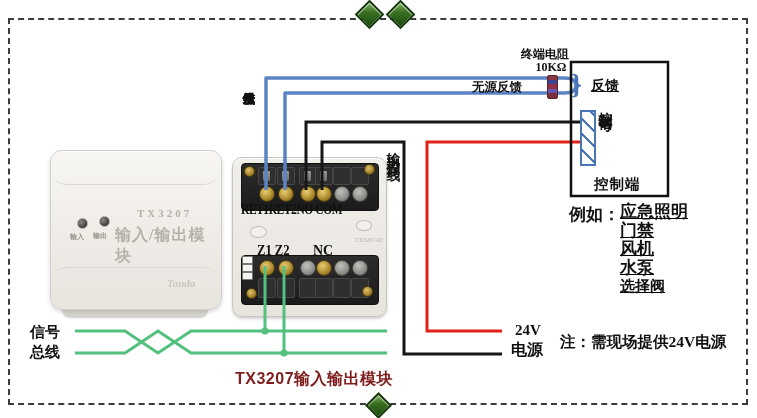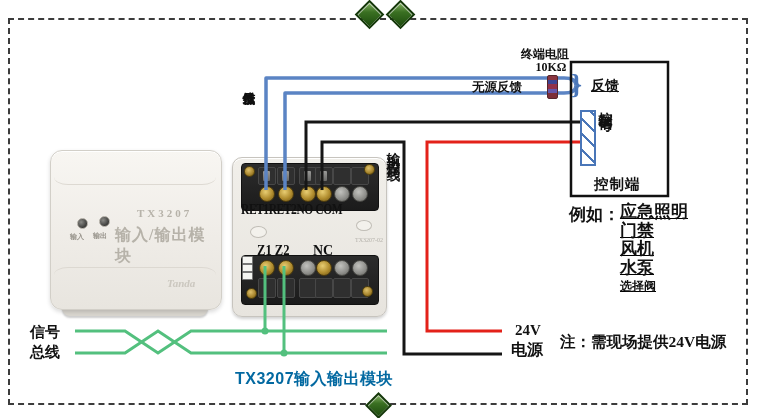--- a/index.html
+++ b/index.html
@@ -158,28 +158,28 @@
   <div class="abs lbl vert z6" style="left:597px;top:101px;font-size:14px;letter-spacing:2px;line-height:16px;">控制信号</div>
   <div class="abs lbl z6" style="left:594px;top:175px;font-size:14.5px;letter-spacing:1px;">控制端</div>
 
   <div class="abs z6" style="left:569px;top:203px;display:flex;">
     <div class="lbl" style="font-size:17px;">例如：</div>
     <div style="display:flex;flex-direction:column;line-height:18.5px;text-decoration:underline;">
       <span class="lbl" style="font-size:17px;">应急照明</span>
       <span class="lbl" style="font-size:17px;">门禁</span>
       <span class="lbl" style="font-size:17px;">风机</span>
       <span class="lbl" style="font-size:17px;">水泵</span>
-      <span class="lbl" style="font-size:12px;">选择阀</span>
+      <span class="lbl" style="font-size:15px;">选择阀</span>
     </div>
   </div>
 
   <div class="abs lbl z6" style="left:515px;top:322px;font-size:15px;">24V</div>
   <div class="abs lbl z6" style="left:511px;top:340px;font-size:16px;">电源</div>
   <div class="abs lbl z6" style="left:560px;top:332px;font-size:15.5px;">注：需现场提供24V电源</div>
 
   <div class="abs z6" style="left:30px;top:322px;line-height:20px;">
     <div class="lbl" style="font-size:15px;text-align:center;">信号</div>
     <div class="lbl" style="font-size:15px;">总线</div>
   </div>
 
-  <div class="abs z6" style="left:235px;top:369px;font-size:16px;font-weight:bold;letter-spacing:.5px;color:#0369a1;
+  <div class="abs z6" style="left:235px;top:369px;font-size:16px;font-weight:bold;letter-spacing:.5px;color:#7f1d1d;
               font-family:'Liberation Sans','DejaVu Sans',sans-serif;">TX3207输入输出模块</div>
 </div>
 
 </body></html>

